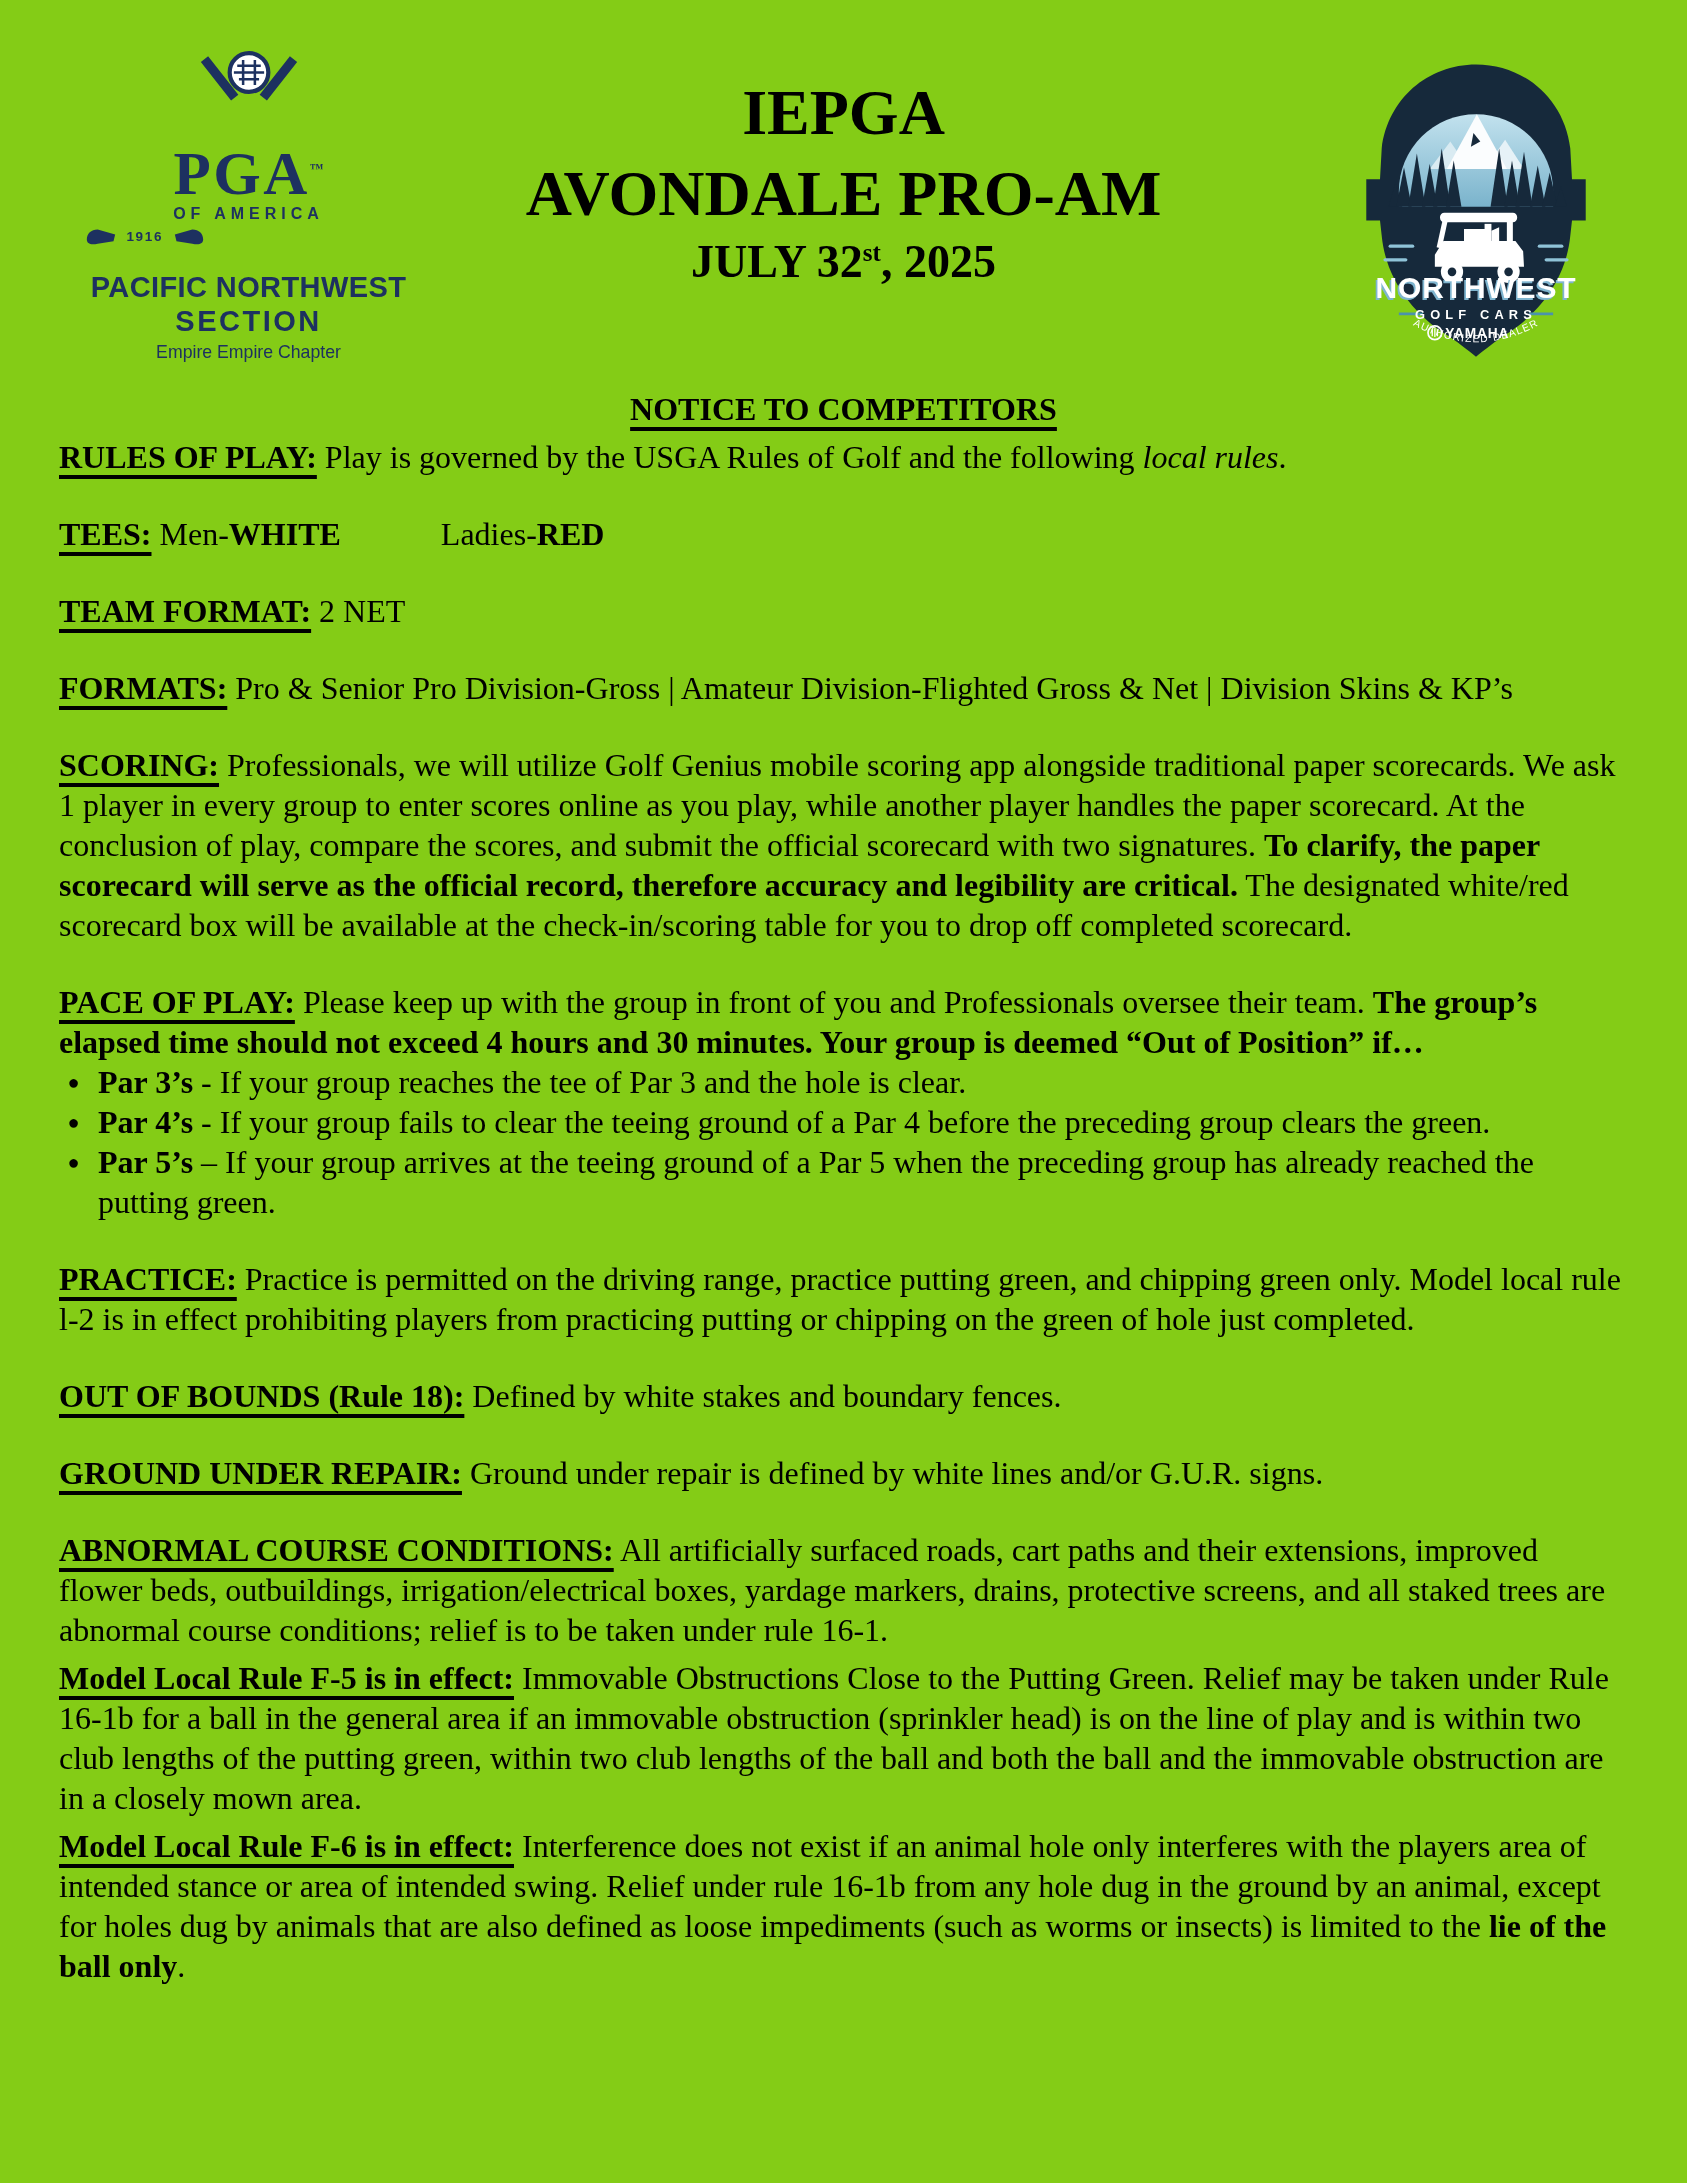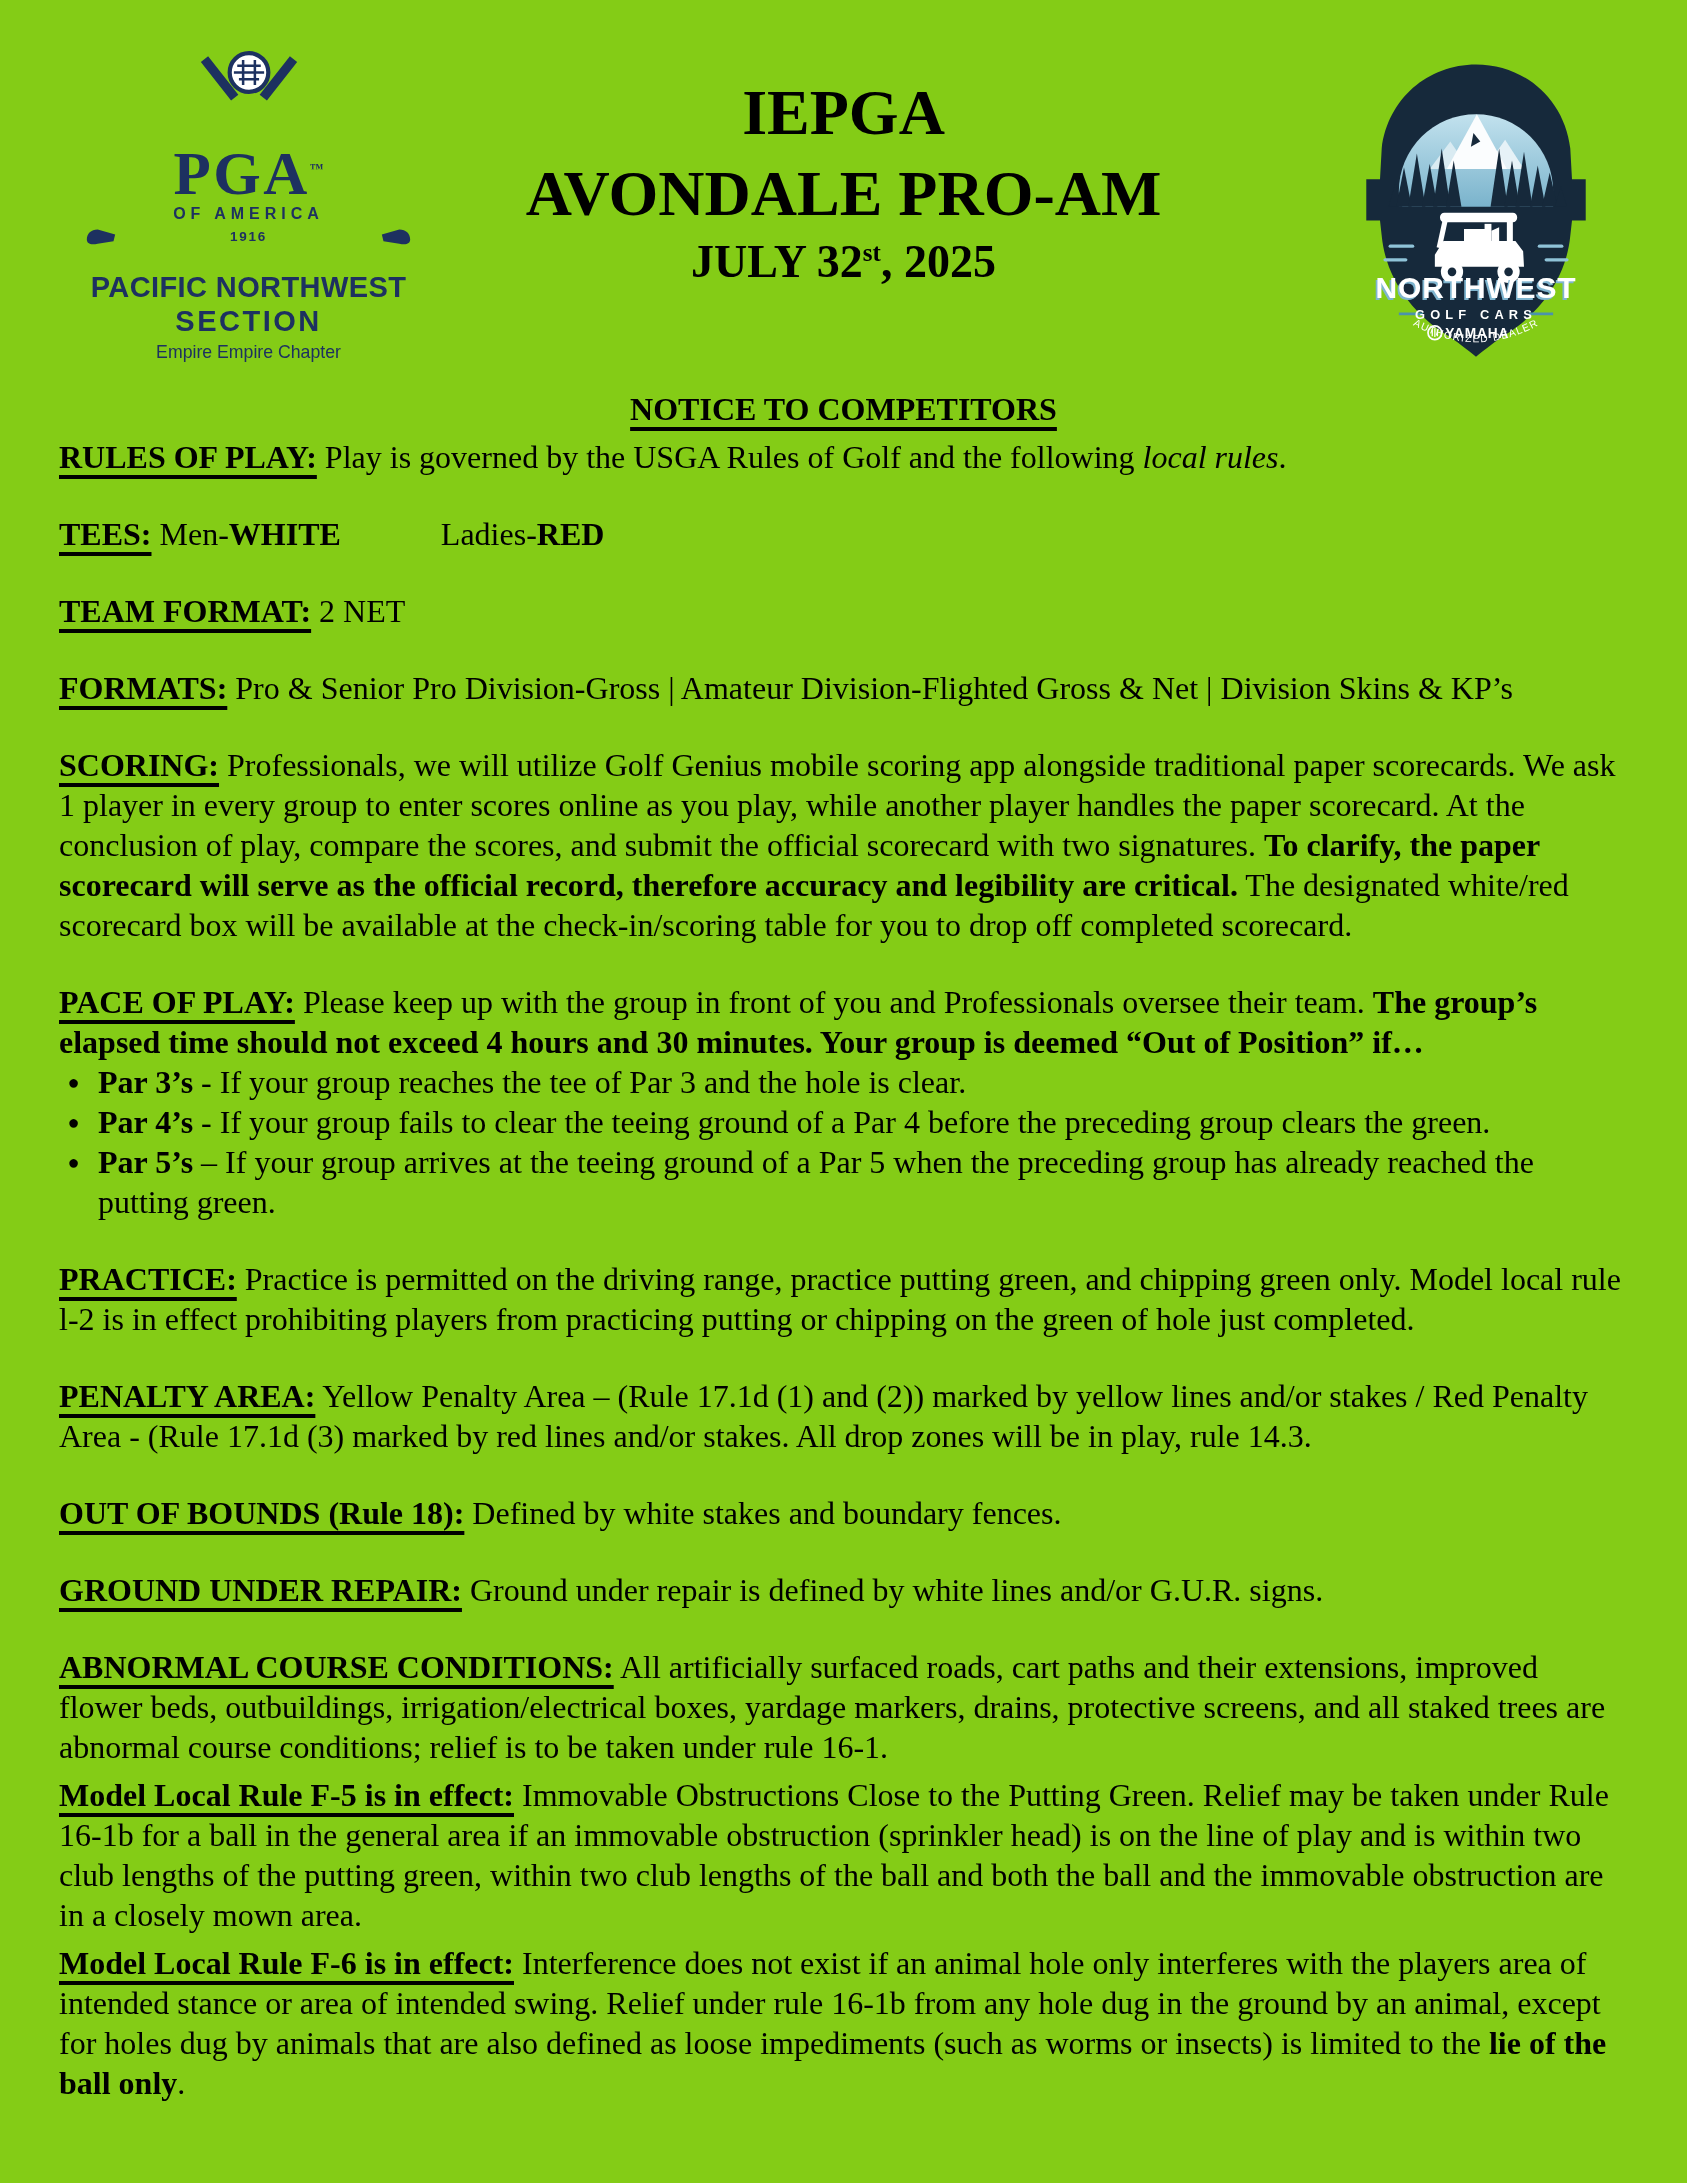--- a/index.html
+++ b/index.html
@@ -13,21 +13,21 @@
   .title-line2{font-size:64px;line-height:83px;}
   .title-date{font-size:46px;line-height:54px;}
   .title-date sup{font-size:25px;line-height:0;}
   
   .pga-logo{position:absolute;left:25px;top:49px;width:329px;text-align:center;color:#1d3160;
             font-family:"Liberation Sans","DejaVu Sans",sans-serif;}
   .pga-word{font-family:"Liberation Serif","DejaVu Serif",serif;font-weight:bold;
             font-size:61px;line-height:54px;letter-spacing:2.5px;}
   .pga-word sup{font-size:13.5px;letter-spacing:0;}
   .pga-of{font-weight:bold;font-size:16px;letter-spacing:5px;line-height:25px;}
-  .pga-year-row{display:flex;align-items:center;justify-content:space-between;gap:8.4px;line-height:22px;}
+  .pga-year-row{display:flex;align-items:center;justify-content:flex-start;gap:8.4px;line-height:22px;}
   .pga-year{font-weight:bold;font-size:13.5px;letter-spacing:1.7px;}
   .flip{transform:scaleX(-1);}
   .pga-section1{margin-top:22px;font-weight:bold;font-size:29px;line-height:34px;letter-spacing:0.4px;}
   .pga-section2{font-weight:bold;font-size:29px;line-height:35px;letter-spacing:2.5px;}
   .pga-chapter{font-size:17.7px;line-height:27px;}
   
   .nw-badge{position:absolute;right:32px;top:61px;width:240px;height:300px;}
   
   .para{margin:8px 0 37px 0;}
   .para.tight{margin-bottom:0;}
@@ -154,21 +154,20 @@
 
     <p class="para tight"><span class="hd">PACE OF PLAY:</span><span><span> Please keep up with the group in front of you and Professionals oversee their team. </span><span style="font-weight: bold;">The group’s elapsed time should not exceed 4 hours and 30 minutes. Your group is deemed “Out of Position” if…</span></span></p>
     <ul class="bullets">
       <li><span class="dot">●</span><span><span style="font-weight: bold;">Par 3’s</span><span> - If your group reaches the tee of Par 3 and the hole is clear.</span></span></li>
       <li><span class="dot">●</span><span><span style="font-weight: bold;">Par 4’s</span><span> - If your group fails to clear the teeing ground of a Par 4 before the preceding group clears the green.</span></span></li>
       <li><span class="dot">●</span><span><span style="font-weight: bold;">Par 5’s</span><span> – If your group arrives at the teeing ground of a Par 5 when the preceding group has already reached the putting green.</span></span></li>
     </ul>
 
     <p class="para"><span class="hd">PRACTICE:</span><span><span> Practice is permitted on the driving range, practice putting green, and chipping green only. Model local rule l-2 is in effect prohibiting players from practicing putting or chipping on the green of hole just completed.</span></span></p>
 
-    <p class="para"><span class="hd">PENALTY AREA:</span><span><span> Yellow Penalty Area – (Rule 17.1d (1) and (2)) marked by yellow lines and/or stakes / Red Penalty Area - (Rule 17.1d (3) marked by red lines and/or stakes.  All drop zones will be in play, rule 14.3.</span></span></p>
 
     <p class="para"><span class="hd">OUT OF BOUNDS (Rule 18):</span><span><span> Defined by white stakes and boundary fences.</span></span></p>
 
     <p class="para"><span class="hd">GROUND UNDER REPAIR:</span><span><span> Ground under repair is defined by white lines and/or G.U.R. signs.</span></span></p>
 
     <p class="para tight"><span class="hd">ABNORMAL COURSE CONDITIONS:</span><span><span> All artificially surfaced roads, cart paths and their extensions, improved flower beds, outbuildings, irrigation/electrical boxes, yardage markers, drains, protective screens, and all staked trees are abnormal course conditions; relief is to be taken under rule 16-1.</span></span></p>
 
     <p class="para tight"><span><span class="u" style="font-weight: bold;">Model Local Rule F-5 is in effect:</span><span> Immovable Obstructions Close to the Putting Green. Relief may be taken under Rule 16-1b for a ball in the general area if an immovable obstruction (sprinkler head) is on the line of play and is within two club lengths of the putting green, within two club lengths of the ball and both the ball and the immovable obstruction are in a closely mown area.</span></span></p>
 
     <p class="para tight"><span><span class="u" style="font-weight: bold;">Model Local Rule F-6 is in effect:</span><span> Interference does not exist if an animal hole only interferes with the players area of intended stance or area of intended swing. Relief under rule 16-1b from any hole dug in the ground by an animal, except for holes dug by animals that are also defined as loose impediments (such as worms or insects) is limited to the </span><span style="font-weight: bold;">lie of the ball only</span><span>.</span></span></p>

